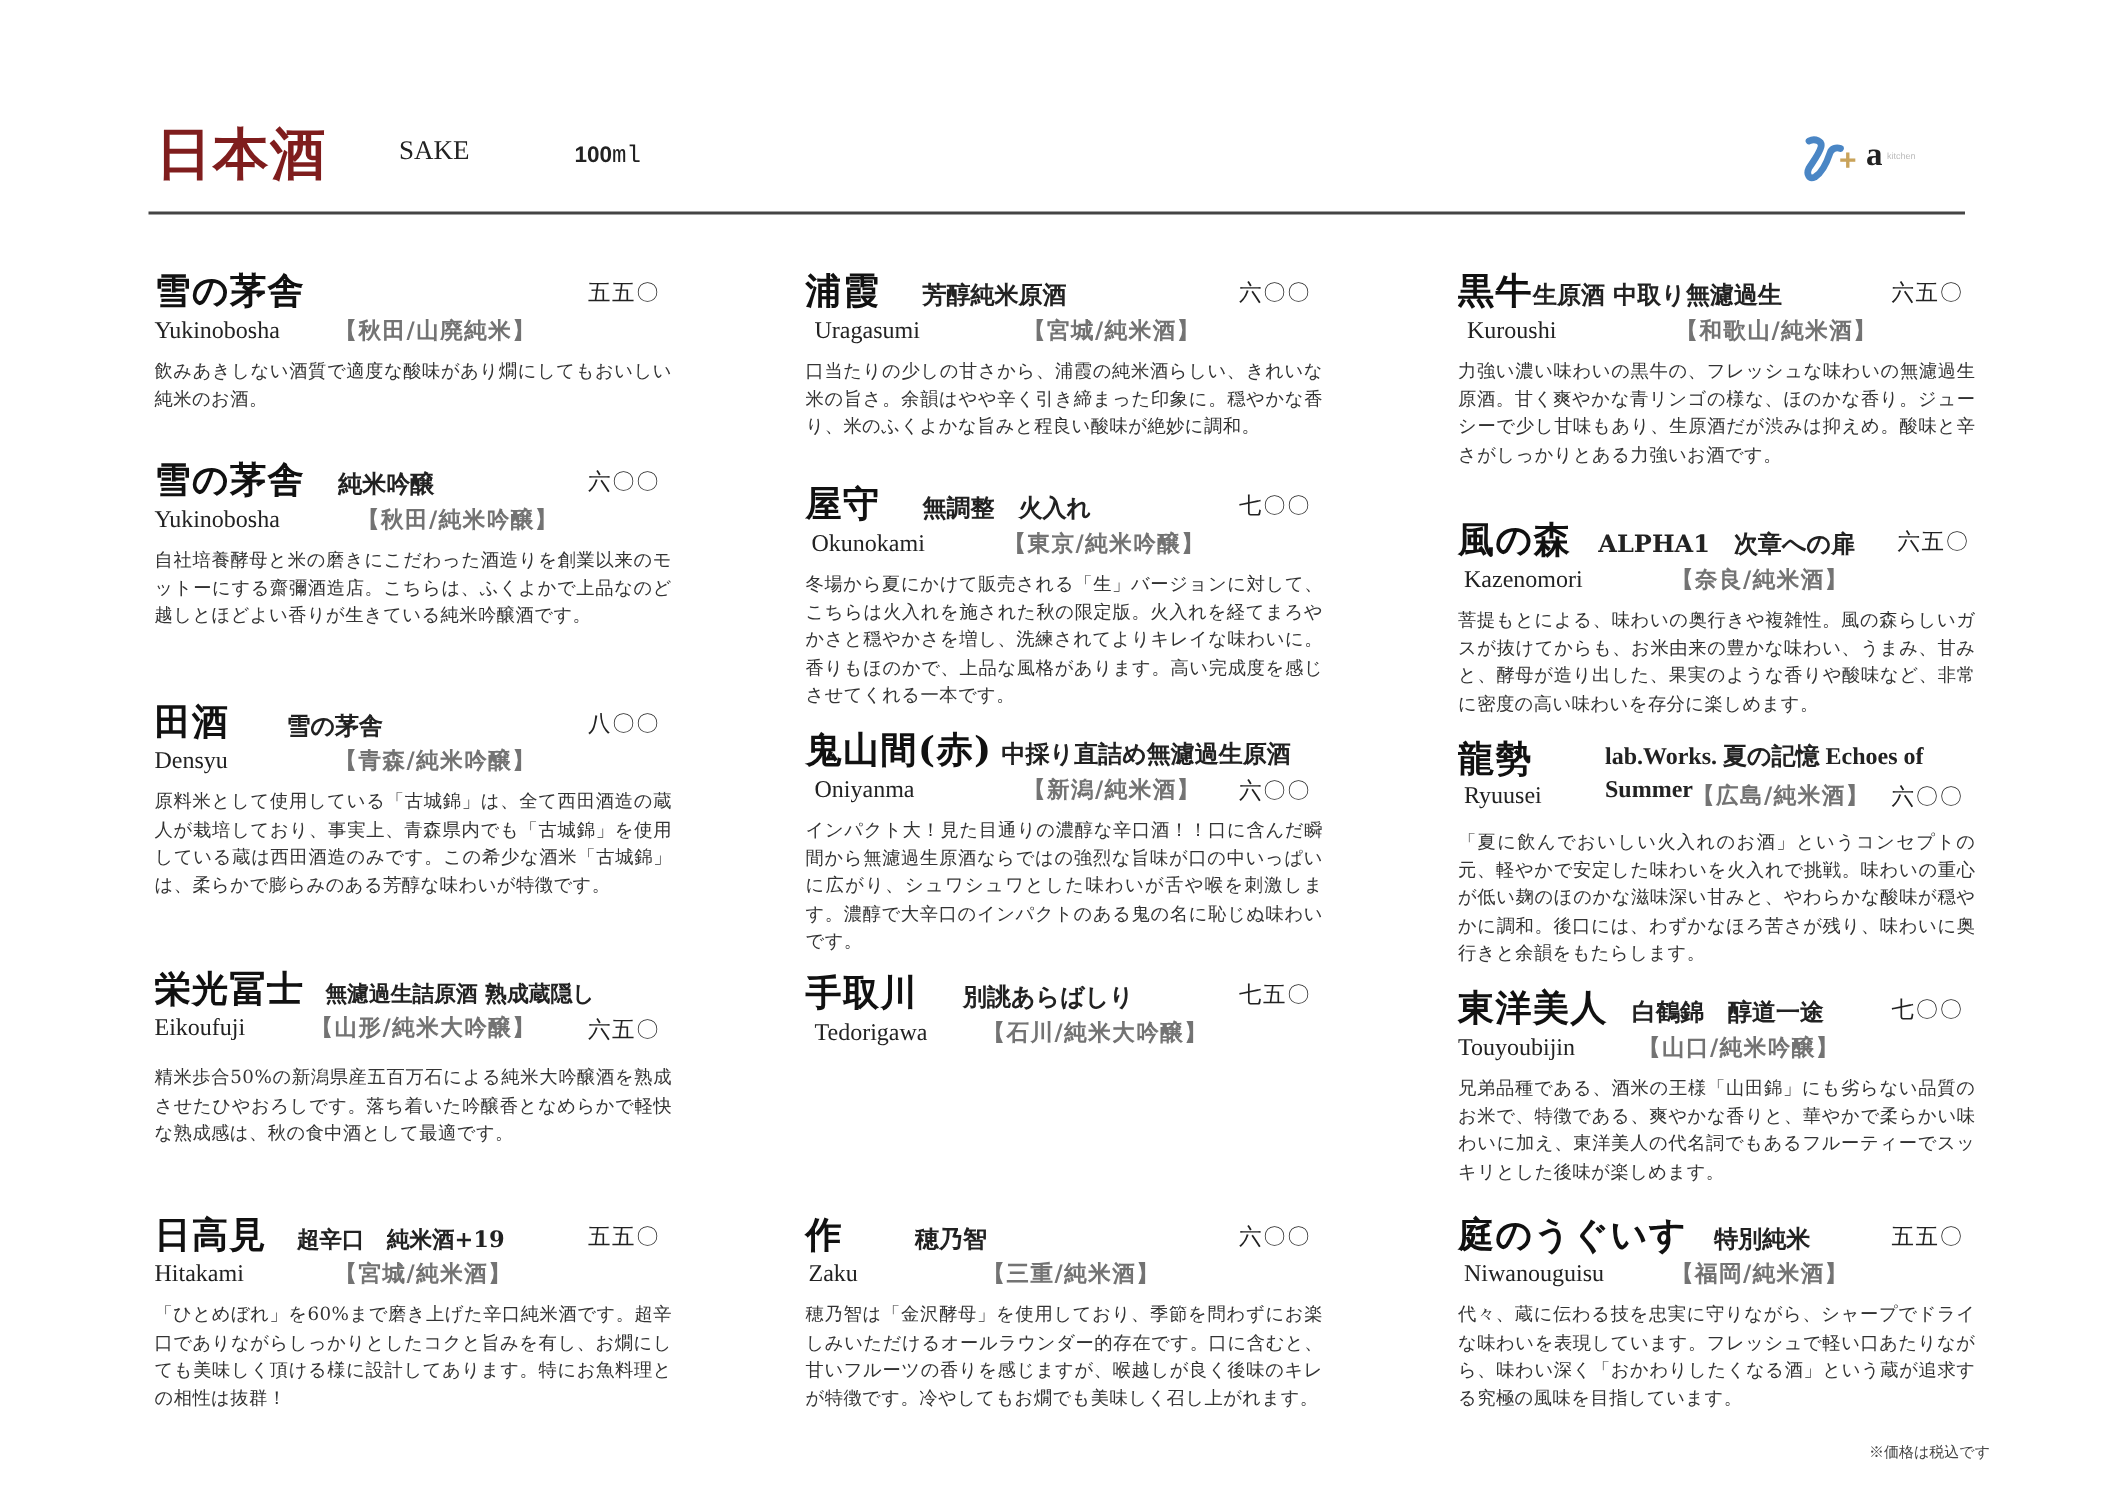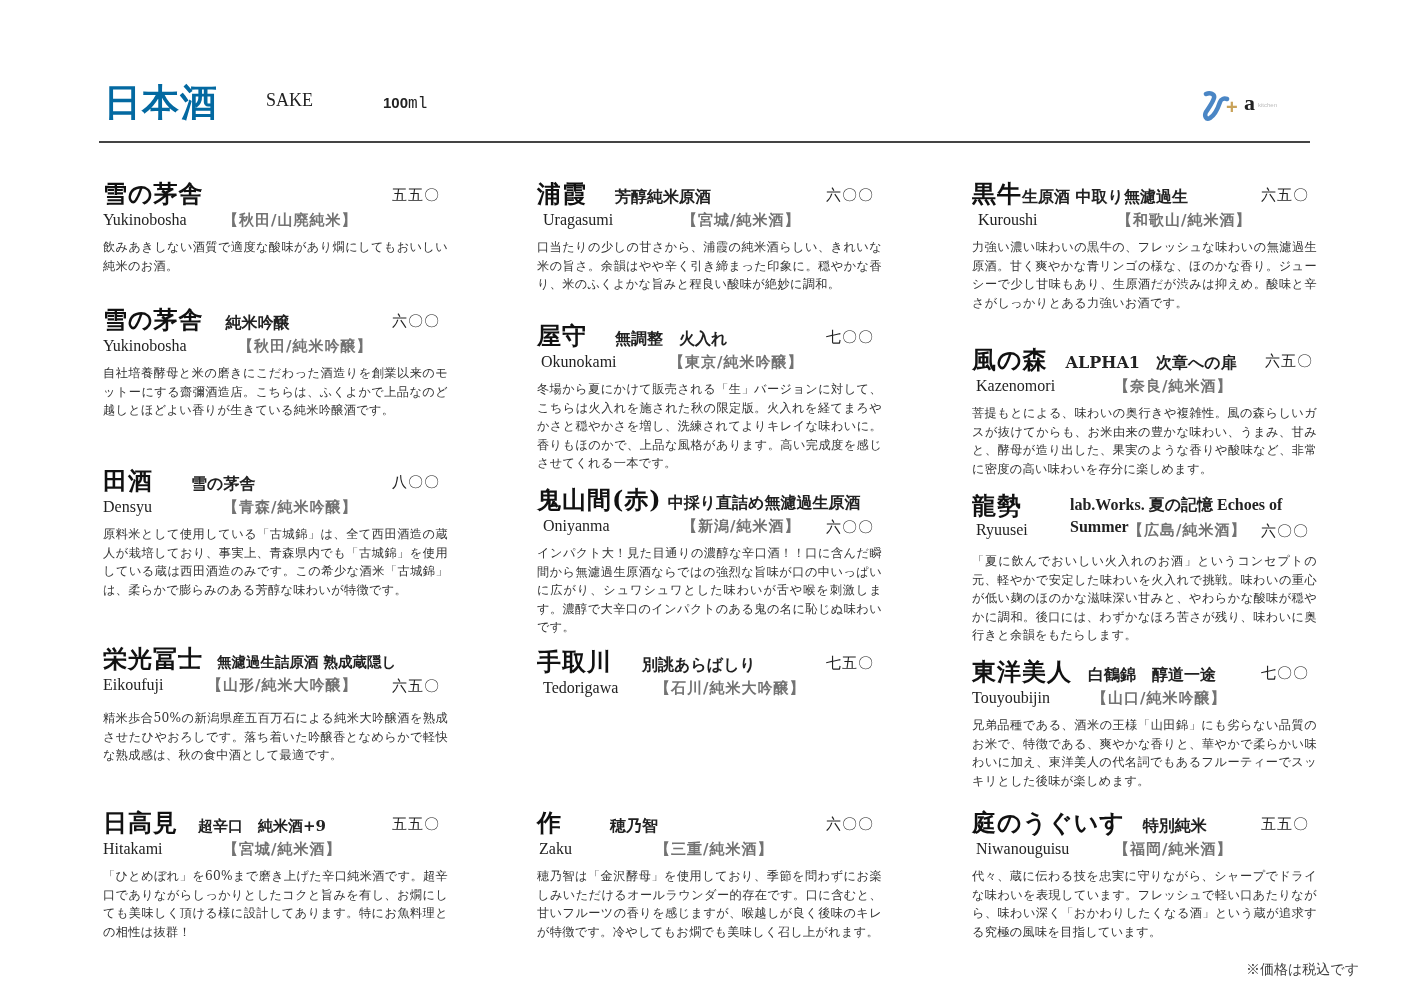--- a/index.html
+++ b/index.html
@@ -1,21 +1,21 @@
 <!DOCTYPE html>
 <html><head>
 <meta charset="utf-8">
 <style>
   html, body { margin: 0; padding: 0; background: #ffffff; }
   body {
     width: 1414px; height: 999px; position: relative; overflow: hidden;
     font-family: "DejaVu Serif", "Liberation Serif", serif; color: #1a1a1a;
   }
   .header { position: absolute; left: 0; top: 0; width: 1414px; height: 145px; }
-  .title-jp { position: absolute; left: 104px; top: 78px; font-size: 37px; font-weight: bold; letter-spacing: 1px; color: #0369a1; }
+  .title-jp { position: absolute; left: 104px; top: 78px; font-size: 37px; font-weight: bold; letter-spacing: 1px; color: #7f1d1d; }
   .title-en { position: absolute; left: 266px; top: 90px; font-size: 18px; font-family: "Liberation Serif", serif; color: #222; }
   .volume { position: absolute; left: 383px; top: 93px; font-size: 16px; color: #222; }
   .volume b { font-family: "Liberation Sans", sans-serif; font-weight: bold; font-size: 15px; }
   .volume span.ml { font-family: Liberation Mono, monospace; }
   .rule { position: absolute; left: 99px; top: 141px; width: 1211px; height: 2px; background: #444; }
   .logo { position: absolute; left: 1200px; top: 88px; width: 110px; height: 40px; }
   .logo .plus { position: absolute; left: 26px; top: 8px; font-family: "Liberation Sans", sans-serif; font-weight: bold; font-size: 20px; color: #c9a35a; }
   .logo .a { position: absolute; left: 44px; top: 2px; font-family: "Liberation Serif", serif; font-weight: bold; font-size: 22px; color: #222; }
   .logo .tiny { position: absolute; left: 58px; top: 14px; font-size: 6px; color: #bbb; font-family: "Liberation Sans", sans-serif; }
 
@@ -28,21 +28,21 @@
   .row1 { position: relative; height: 32px; white-space: nowrap; }
   .name { font-size: 24px; font-weight: bold; color: #111; letter-spacing: 1px; }
   .sub { font-size: 16px; font-weight: bold; color: #222; margin-left: 22px; }
   .price { position: absolute; right: 8px; top: 8px; font-size: 15px; color: #222; letter-spacing: 1px; }
   .row2 { position: relative; height: 24px; white-space: nowrap; }
   .romaji { font-family: "Liberation Serif", serif; font-size: 16px; color: #222; display: inline-block; }
   .origin { position: absolute; top: 1px; font-size: 15px; font-weight: bold; color: #737373; letter-spacing: 1px; }
   .price2 { position: absolute; right: 8px; top: 2px; font-size: 15px; color: #222; letter-spacing: 1px; }
   .desc { font-size: 12.2px; line-height: 18.5px; color: #333; margin-top: 4px; letter-spacing: 0.3px; text-align: justify; }
 
-  .note { position: absolute; left: 1246px; top: 961px; font-size: 14px; color: #444; }
+  .note { position: absolute; left: 1246px; top: 961px; font-size: 10px; color: #444; }
 </style>
 </head>
 <body>
 
 <div class="header">
   <div class="title-jp">日本酒</div>
   <div class="title-en">SAKE</div>
   <div class="volume"><b>100</b><span class="ml">ml</span></div>
   <div class="logo">
     <svg width="30" height="34" viewBox="0 0 30 34" style="position:absolute;left:0;top:2px">
@@ -70,21 +70,21 @@
     <div class="row1"><span class="name">田酒</span><span class="sub" style="margin-left:38px">雪の茅舎</span><span class="price">八〇〇</span></div>
     <div class="row2"><span class="romaji">Densyu</span><span class="origin" style="left:120px">【青森/純米吟醸】</span></div>
     <div class="desc">原料米として使用している「古城錦」は、全て西田酒造の蔵人が栽培しており、事実上、青森県内でも「古城錦」を使用している蔵は西田酒造のみです。この希少な酒米「古城錦」は、柔らかで膨らみのある芳醇な味わいが特徴です。</div>
   </div>
   <div class="item" style="top:473px">
     <div class="row1"><span class="name">栄光冨士</span><span class="sub" style="margin-left:14px;font-size:14.5px">無濾過生詰原酒 熟成蔵隠し</span></div>
     <div class="row2"><span class="romaji">Eikoufuji</span><span class="origin" style="left:104px">【山形/純米大吟醸】</span><span class="price2">六五〇</span></div>
     <div class="desc" style="margin-top:10px">精米歩合50%の新潟県産五百万石による純米大吟醸酒を熟成させたひやおろしです。落ち着いた吟醸香となめらかで軽快な熟成感は、秋の食中酒として最適です。</div>
   </div>
   <div class="item" style="top:637px">
-    <div class="row1"><span class="name">日高見</span><span class="sub" style="margin-left:20px;font-size:15px">超辛口　純米酒+9</span><span class="price">五五〇</span></div>
+    <div class="row1"><span class="name">日高見</span><span class="sub" style="margin-left:20px;font-size:15px">超辛口　純米酒+19</span><span class="price">五五〇</span></div>
     <div class="row2"><span class="romaji">Hitakami</span><span class="origin" style="left:120px">【宮城/純米酒】</span></div>
     <div class="desc">「ひとめぼれ」を60%まで磨き上げた辛口純米酒です。超辛口でありながらしっかりとしたコクと旨みを有し、お燗にしても美味しく頂ける様に設計してあります。特にお魚料理との相性は抜群！</div>
   </div>
 </div>
 
 <div class="col c2">
   <div class="item" style="top:8px">
     <div class="row1"><span class="name">浦霞</span><span class="sub" style="margin-left:28px">芳醇純米原酒</span><span class="price">六〇〇</span></div>
     <div class="row2"><span class="romaji" style="margin-left:6px">Uragasumi</span><span class="origin" style="left:145px">【宮城/純米酒】</span></div>
     <div class="desc">口当たりの少しの甘さから、浦霞の純米酒らしい、きれいな米の旨さ。余韻はやや辛く引き締まった印象に。穏やかな香り、米のふくよかな旨みと程良い酸味が絶妙に調和。</div>

